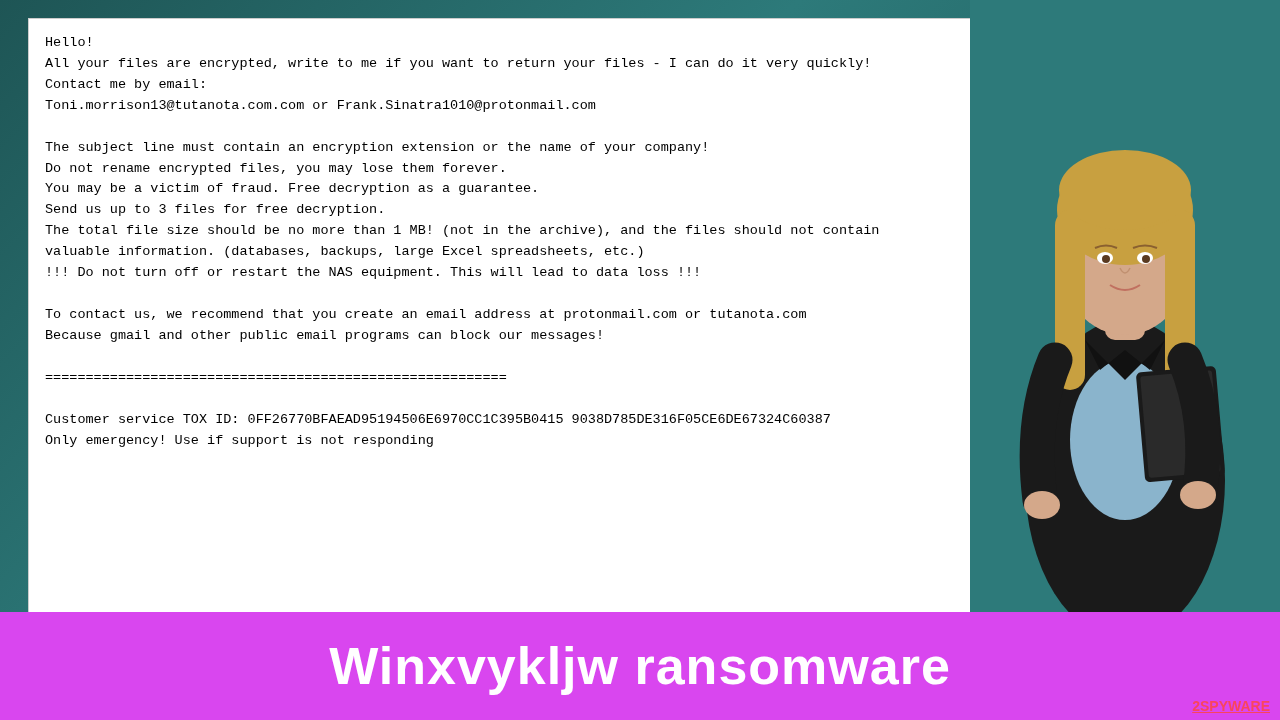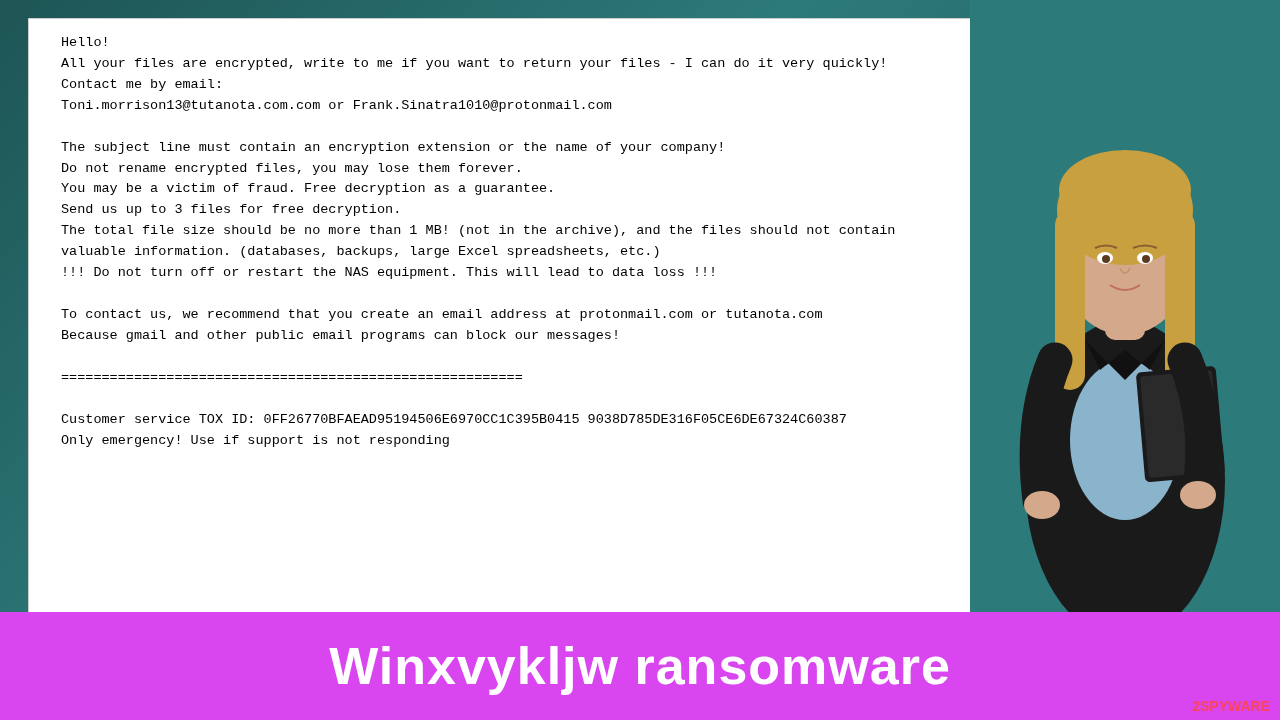--- a/index.html
+++ b/index.html
@@ -21,21 +21,20 @@
 
     .note-container {
       position: absolute;
       top: 18px;
       left: 28px;
       width: 1010px;
       height: 598px;
       background: #ffffff;
       border: 1px solid #cccccc;
       overflow: hidden;
-      padding-left: 16px;
     }
 
     .note-text {
       padding: 14px 16px;
       font-family: 'Courier New', Courier, monospace;
       font-size: 13.5px;
       line-height: 1.55;
       color: #000000;
       white-space: pre-wrap;
       word-break: break-all;
@@ -85,20 +84,21 @@
       right: 10px;
       font-family: Arial, sans-serif;
       font-size: 14px;
       font-weight: bold;
       color: #ffffff;
       opacity: 0.85;
     }
 
     .watermark span {
       color: #ff4444;
+      text-decoration: underline;
     }
   </style>
 </head>
 <body>
 
 <div class="background"></div>
 
 <div class="note-container">
   <pre class="note-text">Hello!
 All your files are encrypted, write to me if you want to return your files - I can do it very quickly!

